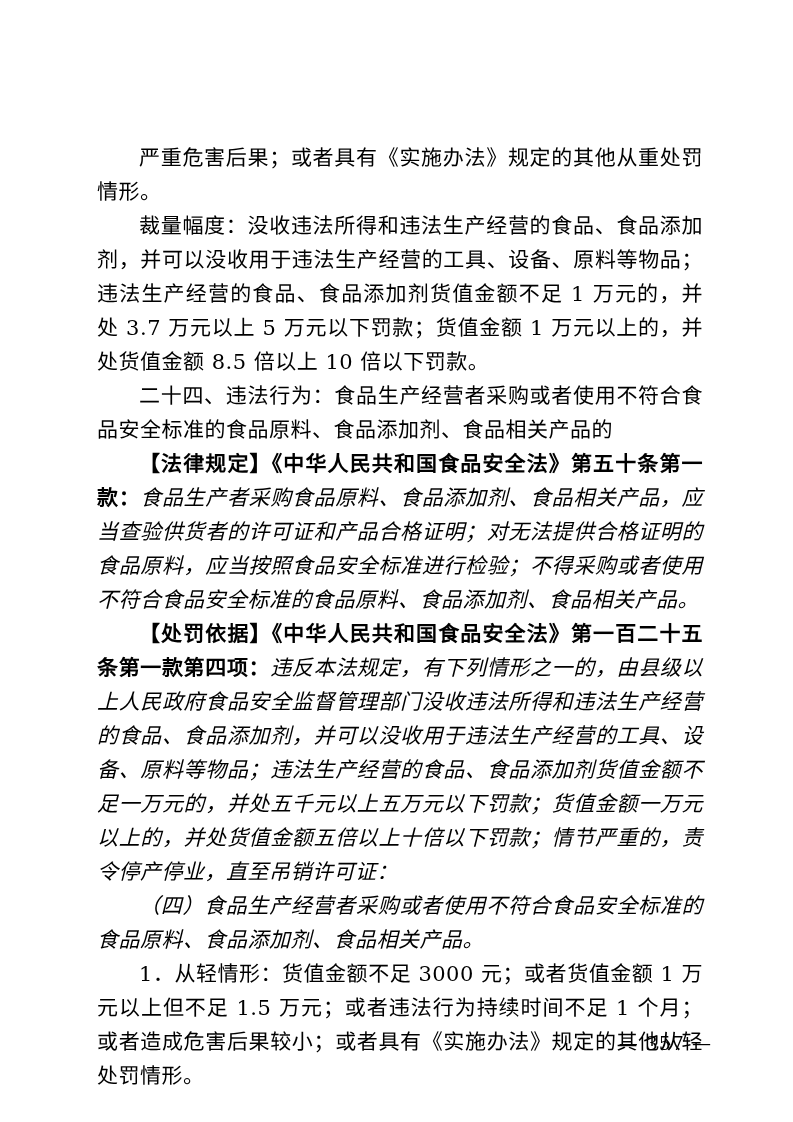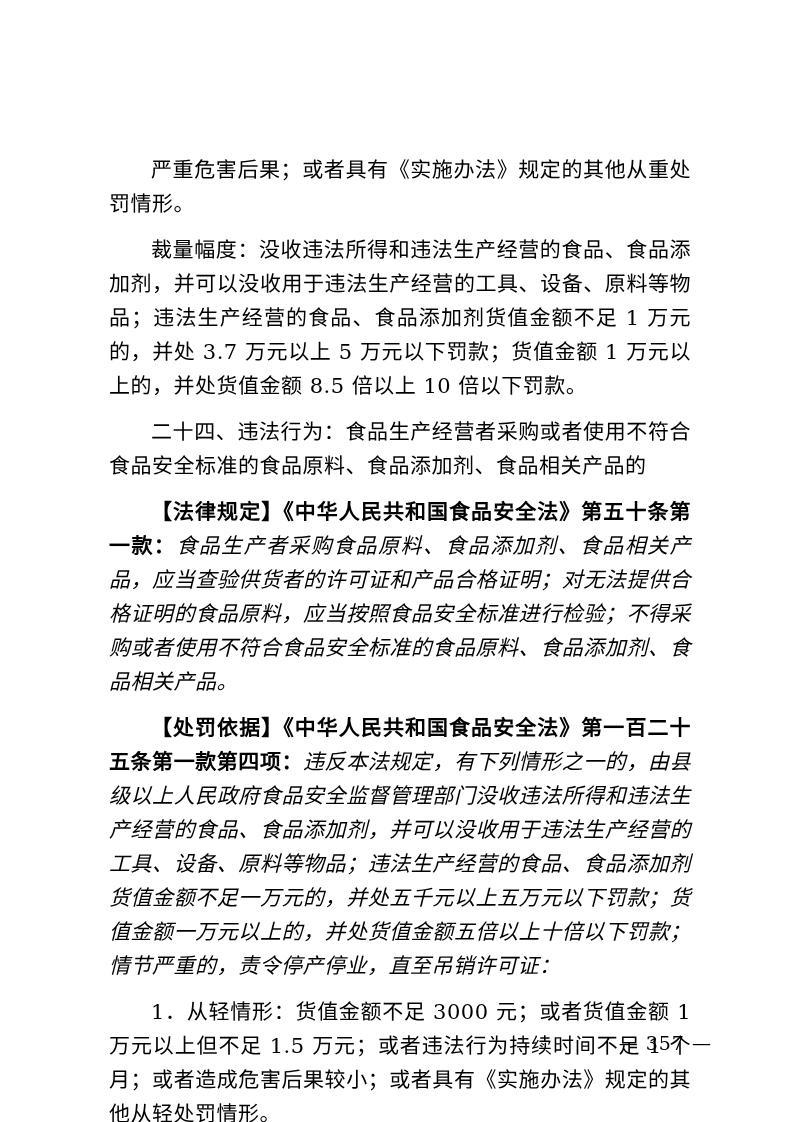--- a/index.html
+++ b/index.html
@@ -19,21 +19,21 @@
   }
   .text-block {
     position: absolute;
     top: 141px;
     left: 97px;
     width: 606px;
   }
   .text-block p,
   .text-block h2,
   .text-block h3 {
-    margin: 12px;
+    margin: 0;
     padding: 0;
     font-size: 21px;
     line-height: 34px;
     font-weight: normal;
     text-align: justify;
     text-indent: 2em;
     word-break: break-all;
     letter-spacing: 0.5px;
   }
   .noindent {
@@ -76,20 +76,21 @@
     <h2 class="heading">二十四、违法行为：食品生产经营者采购或者使用不符合食品安全标准的食品原料、食品添加剂、食品相关产品的</h2>
 
     <p>
       <span class="label-bold">【法律规定】《中华人民共和国食品安全法》第五十条第一款：</span><span class="kai">食品生产者采购食品原料、食品添加剂、食品相关产品，应当查验供货者的许可证和产品合格证明；对无法提供合格证明的食品原料，应当按照食品安全标准进行检验；不得采购或者使用不符合食品安全标准的食品原料、食品添加剂、食品相关产品。</span>
     </p>
 
     <p>
       <span class="label-bold">【处罚依据】《中华人民共和国食品安全法》第一百二十五条第一款第四项：</span><span class="kai">违反本法规定，有下列情形之一的，由县级以上人民政府食品安全监督管理部门没收违法所得和违法生产经营的食品、食品添加剂，并可以没收用于违法生产经营的工具、设备、原料等物品；违法生产经营的食品、食品添加剂货值金额不足一万元的，并处五千元以上五万元以下罚款；货值金额一万元以上的，并处货值金额五倍以上十倍以下罚款；情节严重的，责令停产停业，直至吊销许可证：</span>
     </p>
 
+    <p class="kai">（四）食品生产经营者采购或者使用不符合食品安全标准的食品原料、食品添加剂、食品相关产品。</p>
 
 
     <p>1．从轻情形：货值金额不足 3000 元；或者货值金额 1 万元以上但不足 1.5 万元；或者违法行为持续时间不足 1 个月；或者造成危害后果较小；或者具有《实施办法》规定的其他从轻处罚情形。</p>
 
   </div>
 
   <div class="footer">— 357 —</div>
 </div>
 
 </body></html>

